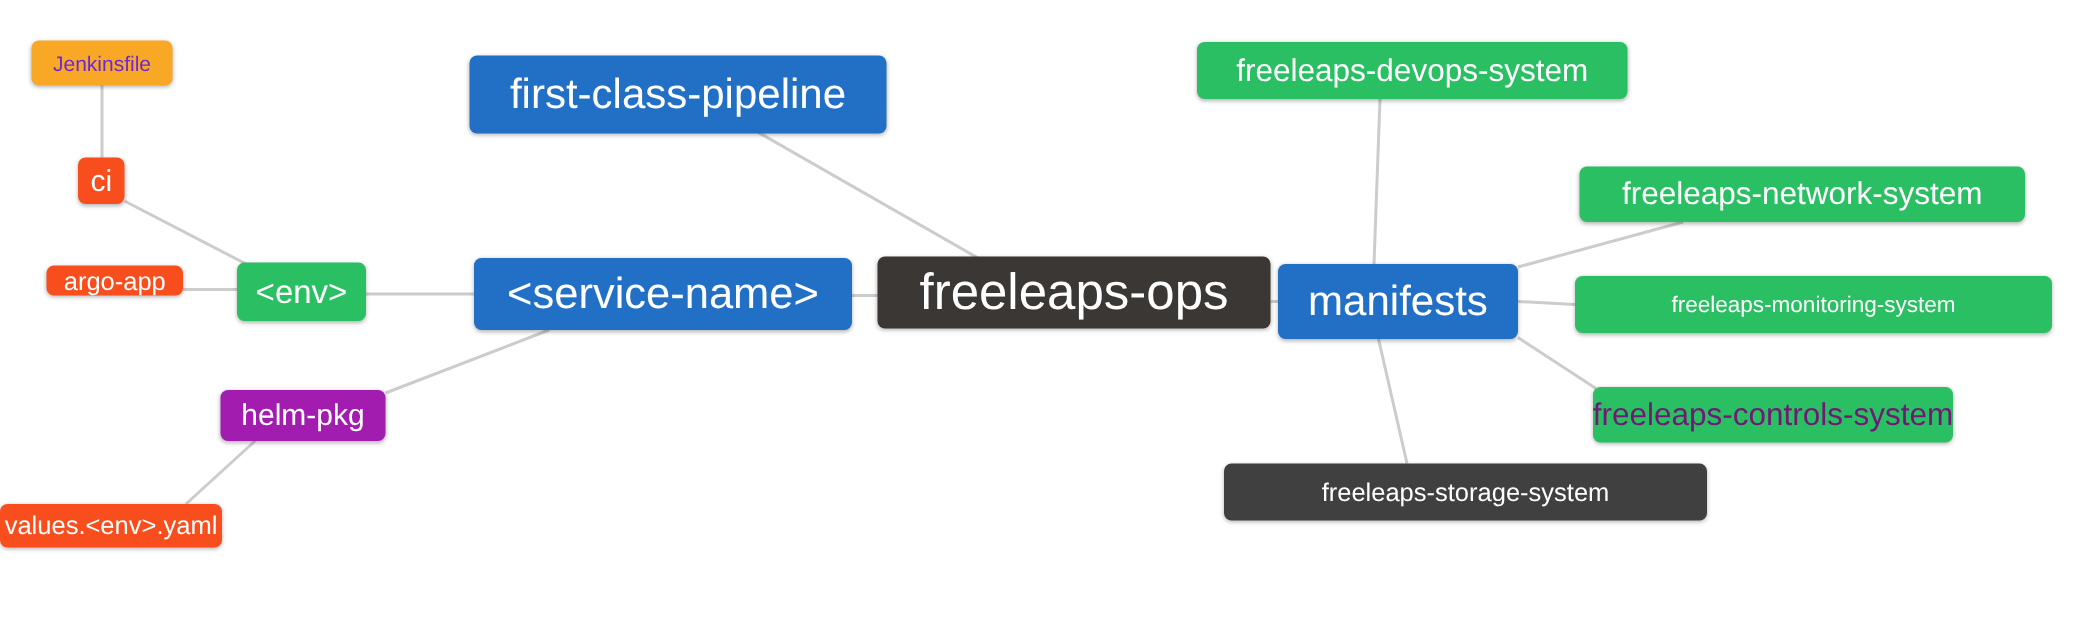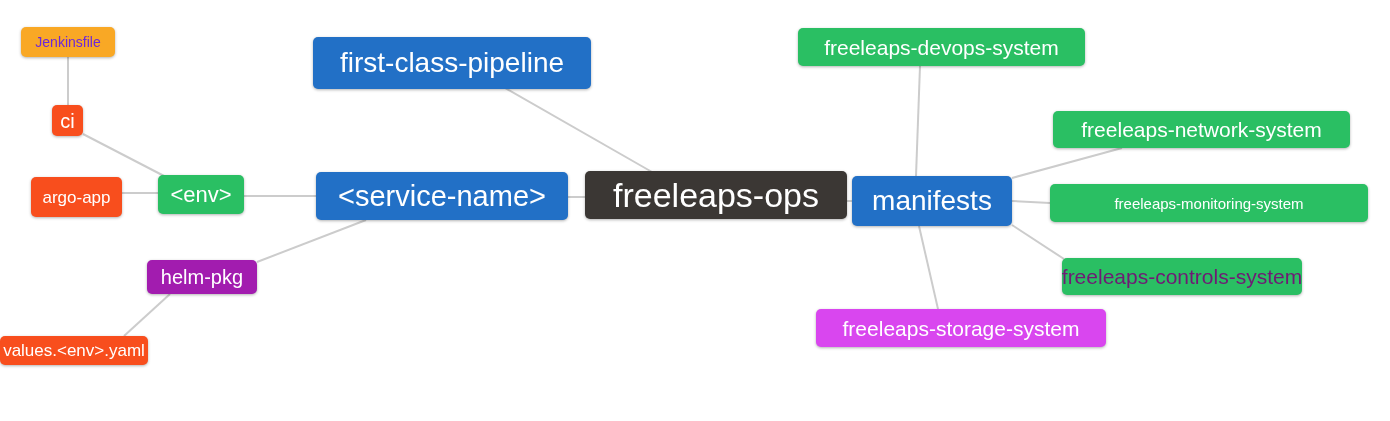--- a/index.html
+++ b/index.html
@@ -52,26 +52,26 @@
       <line x1="170" y1="294" x2="124" y2="336" stroke="#cccccc" stroke-width="2"></line>
       <line x1="847" y1="201" x2="852" y2="201" stroke="#cccccc" stroke-width="2"></line>
       <line x1="916" y1="176" x2="920" y2="66" stroke="#cccccc" stroke-width="2"></line>
       <line x1="1012" y1="178" x2="1122" y2="148" stroke="#cccccc" stroke-width="2"></line>
       <line x1="1012" y1="201" x2="1050" y2="203" stroke="#cccccc" stroke-width="2"></line>
       <line x1="1012" y1="225" x2="1064" y2="259" stroke="#cccccc" stroke-width="2"></line>
       <line x1="919" y1="226" x2="938" y2="309" stroke="#cccccc" stroke-width="2"></line>
     </svg>
 <div class="node" style="left: 21px; top: 27px; width: 94px; height: 30px; font-size: 14px; background: rgb(249, 168, 37); color: #6d28d9;">Jenkinsfile</div>
     <div class="node" style="left: 52px; top: 105px; width: 31px; height: 31px; font-size: 20px; background: rgb(248, 78, 29); color: rgb(255, 255, 255);">ci</div>
-    <div class="node" style="left: 31px; top: 177px; width: 91px; height: 40px; font-size: 17px; background: rgb(248, 78, 29); color: rgb(255, 255, 255);">argo-app</div>
+    <div class="node" style="left: 31px; top: 177px; width: 91px; height: 20px; font-size: 17px; background: rgb(248, 78, 29); color: rgb(255, 255, 255);">argo-app</div>
     <div class="node" style="left: 158px; top: 175px; width: 86px; height: 39px; font-size: 22px; background: rgb(42, 191, 99); color: rgb(255, 255, 255);">&lt;env&gt;</div>
     <div class="node" style="left: 316px; top: 172px; width: 252px; height: 48px; font-size: 29px; background: rgb(34, 112, 198); color: rgb(255, 255, 255);">&lt;service-name&gt;</div>
     <div class="node" style="left: 313px; top: 37px; width: 278px; height: 52px; font-size: 28px; background: rgb(34, 112, 198); color: rgb(255, 255, 255);">first-class-pipeline</div>
     <div class="node" style="left: 585px; top: 171px; width: 262px; height: 48px; font-size: 34px; background: rgb(59, 55, 52); color: rgb(255, 255, 255);">freeleaps-ops</div>
     <div class="node" style="left: 852px; top: 176px; width: 160px; height: 50px; font-size: 28px; background: rgb(34, 112, 198); color: rgb(255, 255, 255);">manifests</div>
     <div class="node" style="left: 147px; top: 260px; width: 110px; height: 34px; font-size: 20px; background: #a21caf; color: rgb(255, 255, 255);">helm-pkg</div>
     <div class="node" style="left: 0; top: 336px; width: 148px; height: 29px; font-size: 17px; background: rgb(248, 78, 29); color: rgb(255, 255, 255);">values.&lt;env&gt;.yaml</div>
     <div class="node" style="left: 1053px; top: 111px; width: 297px; height: 37px; font-size: 21px; background: rgb(42, 191, 99); color: rgb(255, 255, 255);">freeleaps-network-system</div>
     <div class="node" style="left: 798px; top: 28px; width: 287px; height: 38px; font-size: 21px; background: rgb(42, 191, 99); color: rgb(255, 255, 255);">freeleaps-devops-system</div>
     <div class="node" style="left: 1050px; top: 184px; width: 318px; height: 38px; font-size: 15px; background: rgb(42, 191, 99); color: rgb(255, 255, 255);">freeleaps-monitoring-system</div>
     <div class="node" style="left: 1062px; top: 258px; width: 240px; height: 37px; font-size: 21px; background: rgb(42, 191, 99); color: #701a75;">freeleaps-controls-system</div>
-    <div class="node" style="left: 816px; top: 309px; width: 290px; height: 38px; font-size: 21px; background: #d946ef; color: rgb(255, 255, 255);">freeleaps-storage-system</div>
+    <div class="node" style="left: 816px; top: 309px; width: 322px; height: 38px; font-size: 17px; background: #404040; color: rgb(255, 255, 255);">freeleaps-storage-system</div>
   </div>
 
 </body></html>

